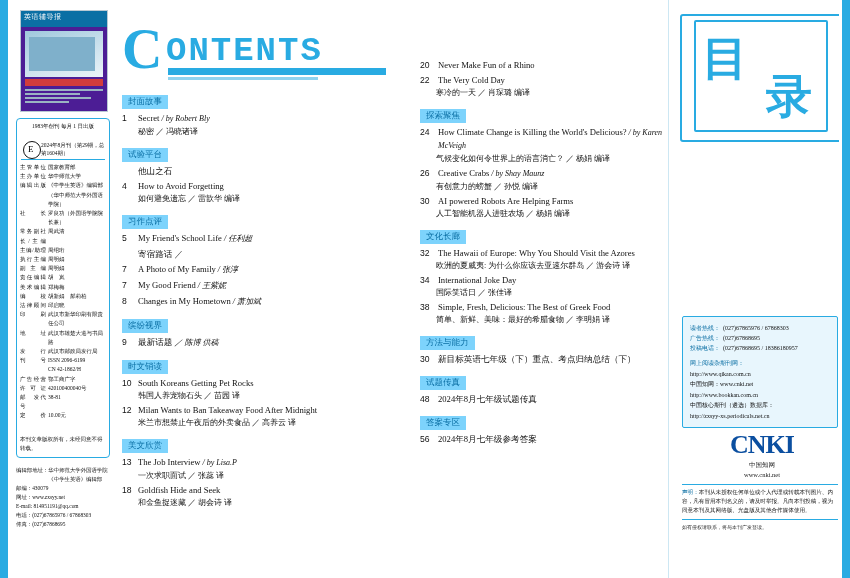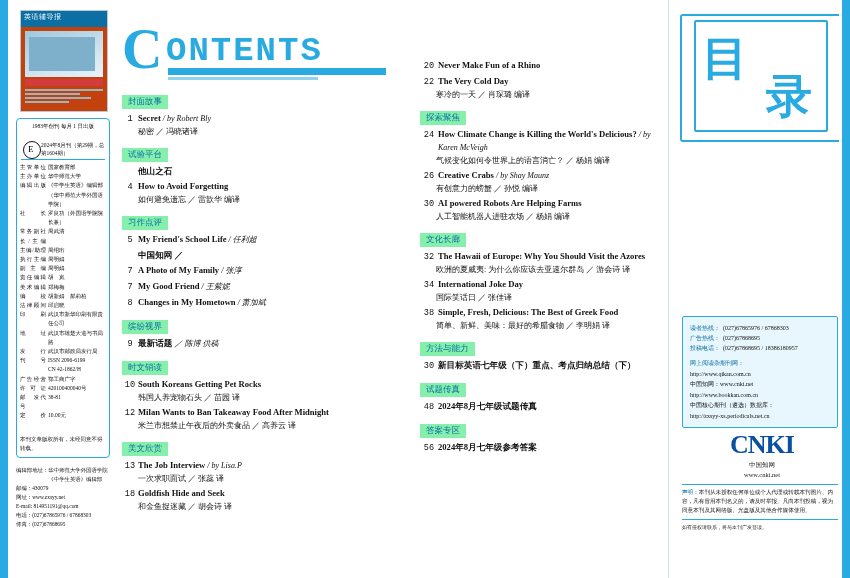--- a/index.html
+++ b/index.html
@@ -11,21 +11,21 @@
     position:relative;
   }
   .page{position:absolute;inset:0;}
 
   
   .left-edge{position:absolute;left:0;top:0;width:8px;height:578px;background:#29abe2;}
   .left-edge2{position:absolute;left:8px;top:0;width:3px;height:578px;background:#ffffff;}
 
   
   .col-left{position:absolute;left:14px;top:6px;width:96px;height:566px;}
-  .cover-wrap{position:absolute;left:6px;top:4px;width:86px;height:100px;background:#c2410c;border:1px solid #b9c9d3;overflow:hidden;}
+  .cover-wrap{position:absolute;left:6px;top:4px;width:86px;height:100px;background:#4c1d95;border:1px solid #b9c9d3;overflow:hidden;}
   .cover-top{position:absolute;left:0;top:0;width:100%;height:16px;background:#0b6fa4;}
   .cover-title{position:absolute;left:3px;top:1px;color:#fff;font-size:7px;letter-spacing:.5px;}
   .cover-mid{position:absolute;left:4px;top:20px;width:78px;height:46px;background:linear-gradient(160deg,#9fc8dd 0%,#cfe3ee 60%,#eaf3f8 100%);}
   .cover-photo{position:absolute;left:8px;top:26px;width:66px;height:34px;background:#7fb0cb;}
   .cover-red{position:absolute;left:4px;top:68px;width:78px;height:7px;background:#d23c3c;}
   .cover-lines{position:absolute;left:4px;top:78px;width:78px;}
   .cover-lines i{display:block;height:2px;background:#9ab4c2;margin-bottom:2px;}
   .cover-lines i:nth-child(2){width:70%;}
   .cover-lines i:nth-child(3){width:84%;}
   .cover-lines i:nth-child(4){width:56%;}
@@ -46,25 +46,25 @@
 
   
   .col-mid{position:absolute;left:112px;top:0;width:300px;height:578px;}
   .contents-logo{position:absolute;left:10px;top:22px;width:270px;height:54px;}
   .cbig{position:absolute;left:0;top:0;font-size:56px;line-height:54px;color:#29abe2;font-family:"Liberation Serif",serif;font-weight:bold;}
   .cword{position:absolute;left:44px;top:10px;font-size:34px;letter-spacing:2px;color:#29abe2;font-family:Liberation Mono, monospace;font-weight:bold;}
   .cbar{position:absolute;left:46px;top:46px;width:218px;height:7px;background:#29abe2;}
   .cbar2{position:absolute;left:46px;top:55px;width:150px;height:3px;background:#8fd3ef;}
 
   .sec{margin:6px 0 2px 0;}
-  .sec-label{display:inline-block;background:#86efac;color:#0b6fa4;font-size:8.5px;padding:1px 6px 1px 6px;font-family:"Liberation Sans",sans-serif;}
+  .sec-label{display:inline-block;background:#7dd3fc;color:#0b6fa4;font-size:8.5px;padding:1px 6px 1px 6px;font-family:"Liberation Sans",sans-serif;}
   .item{display:flex;align-items:baseline;font-size:8.6px;line-height:12px;margin-top:3px;}
-  .item .num{width:16px;flex:none;text-align:center;color:#111;font-family:Liberation Mono, monospace;}
+  .item .num{width:16px;flex:none;text-align:left;color:#111;font-family:Liberation Sans, sans-serif;}
   .item .body{flex:1;}
-  .title-en{font-weight:bold;color:#111;}
+  .title-en{font-weight:normal;color:#111;}
   .byline{color:#111;font-style:italic;font-size:8px;}
   .sub{display:block;margin-left:16px;font-size:8px;color:#111;line-height:11px;margin-top:1px;}
   .mid-list{position:absolute;left:10px;top:84px;width:280px;}
 
   
   .col-right{position:absolute;left:420px;top:56px;width:250px;}
   .col-right .item .num{width:18px;}
 
   
   .col-far{position:absolute;left:672px;top:0;width:178px;height:578px;background:#ffffff;}
@@ -245,21 +245,21 @@
           <span class="body"><span class="title-en">How to Avoid Forgetting</span></span>
         </div>
         <span class="sub">如何避免遗忘 ／ 雷歆华 编译</span>
         <div class="sec"><span class="sec-label">习作点评</span></div>
         <div class="item">
           <span class="num">5</span>
           <span class="body"><span class="title-en">My Friend's School Life</span><span class="byline"> / 任利超</span></span>
         </div>
         <div class="item">
           <span class="num"></span>
-          <span class="body"><span class="title-en">中国知网 ／</span></span>
+          <span class="body"><span class="title-en">寄宿路话 ／</span></span>
         </div>
         <div class="item">
           <span class="num">7</span>
           <span class="body"><span class="title-en">A Photo of My Family</span><span class="byline"> / 张淳</span></span>
         </div>
         <div class="item">
           <span class="num">7</span>
           <span class="body"><span class="title-en">My Good Friend</span><span class="byline"> / 王紫妮</span></span>
         </div>
         <div class="item">

